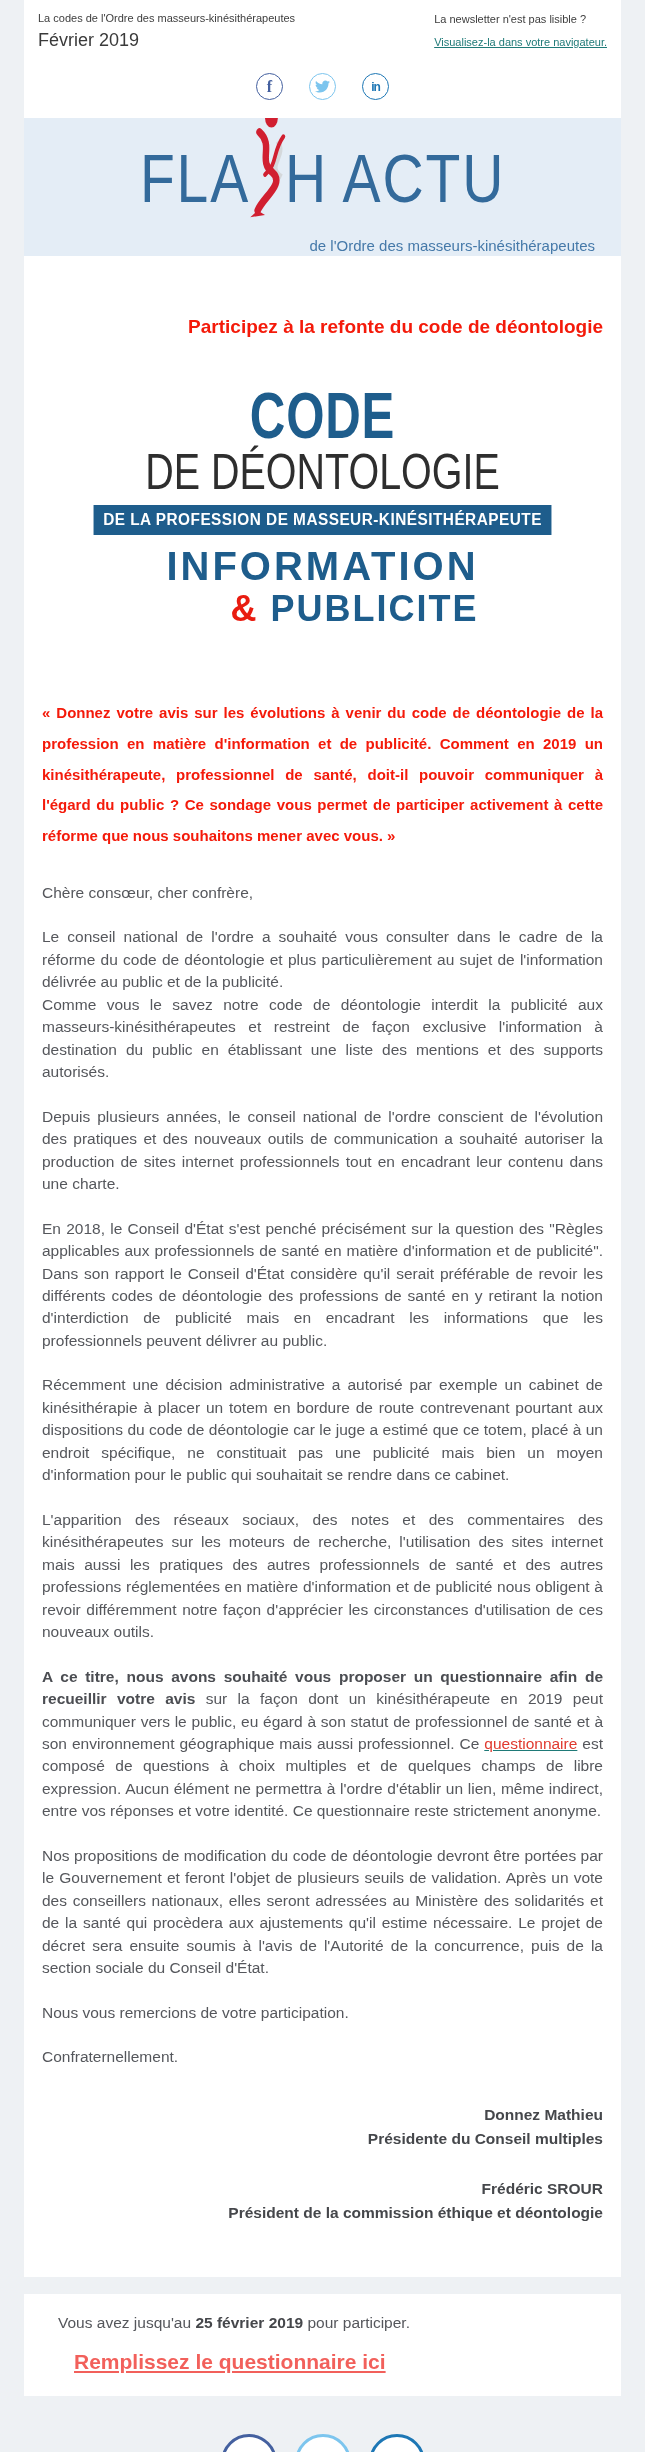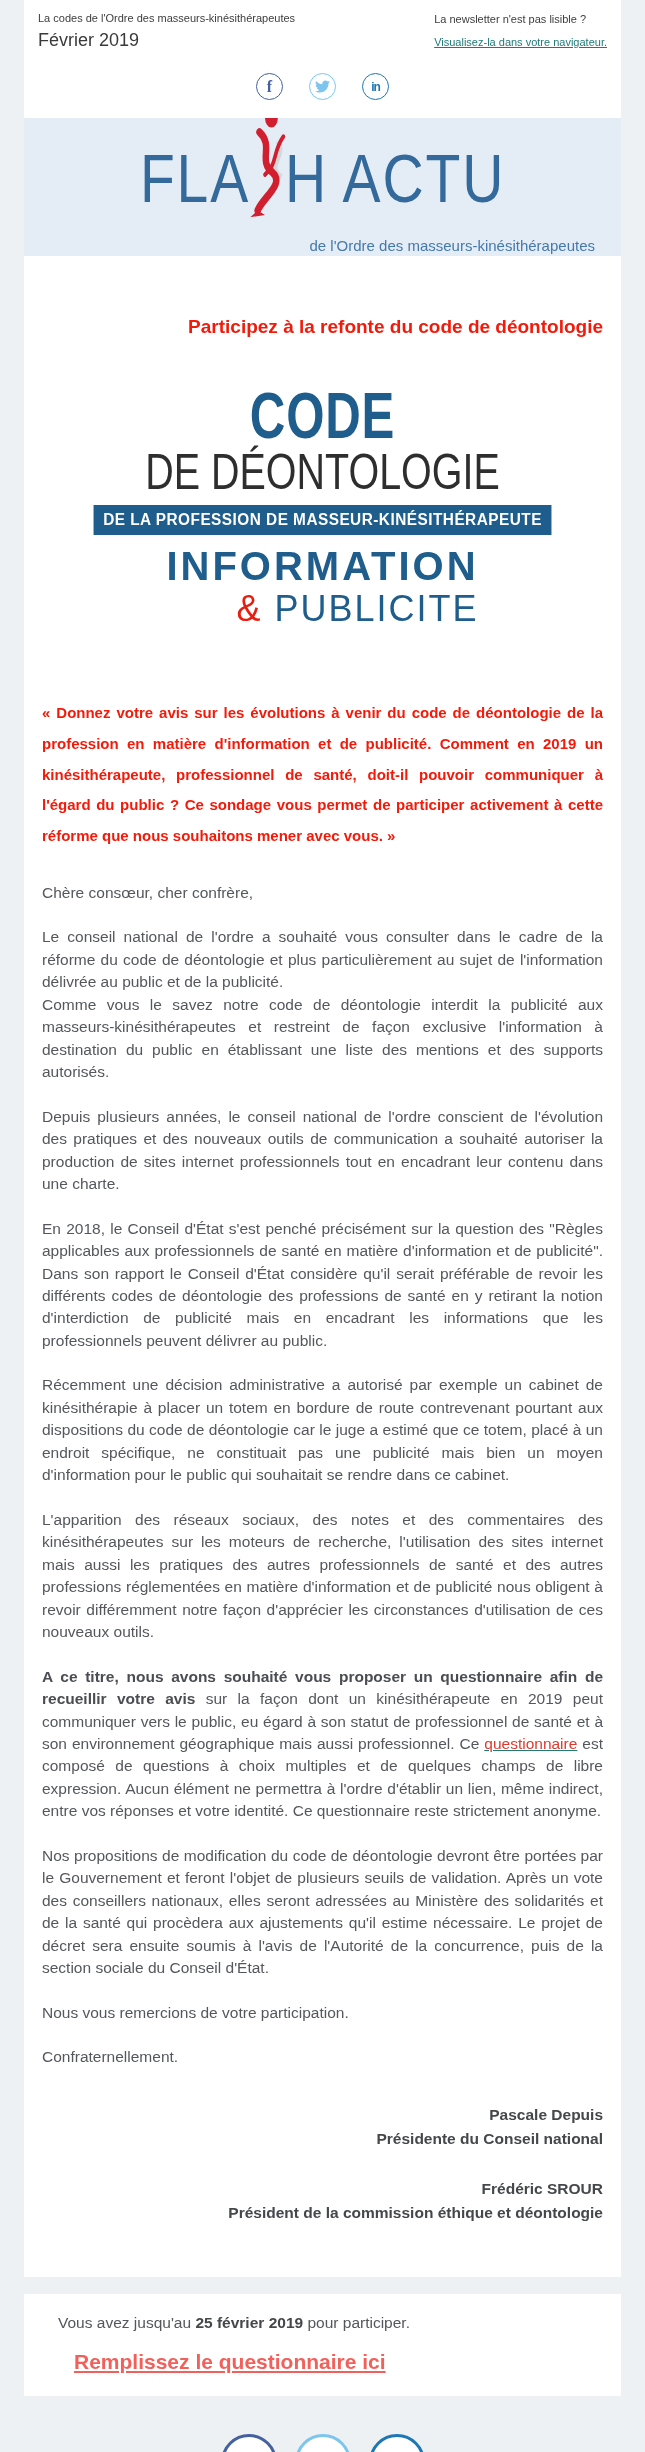--- a/index.html
+++ b/index.html
@@ -40,21 +40,21 @@
   
   .article { padding:60px 18px 26px 18px; }
   .article-title { text-align:right; color:#f41a0a; font-weight:bold; font-size:19px; margin-bottom:48px; }
 
   .code-graphic { text-align:center; margin:0 auto 70px auto; }
   .cg-line1 { color:#1e5d8c; font-weight:bold; font-size:60px; line-height:1.0; transform:scale(0.82,1.08); letter-spacing:1px; }
   .cg-line2 { color:#2e2e2e; font-weight:400; font-size:47px; line-height:1.12; transform:scale(0.84,1.05); letter-spacing:0px; }
   .cg-banner { display:inline-block; background:#1e5d8c; color:#ffffff; font-weight:bold; font-size:16px; letter-spacing:0.5px; padding:6px 10px; margin-top:6px; transform:scaleX(0.96); }
   .cg-block34 { display:inline-block; margin-top:8px; }
   .cg-line3 { color:#1e5d8c; font-weight:bold; font-size:40px; letter-spacing:3px; line-height:1.15; }
-  .cg-line4 { text-align:right; color:#1e5d8c; font-weight:normal; font-size:36px; letter-spacing:2px; line-height:1.1; }
+  .cg-line4 { text-align:right; color:#1e5d8c; font-weight:bold; font-size:36px; letter-spacing:2px; line-height:1.1; }
   .cg-line4 .amp { color:#e91c10; }
 
   .intro-quote { color:#f41a0a; font-weight:bold; font-size:15px; line-height:2.05; text-align:justify; margin-bottom:30px; }
 
   .article-body p { color:#55575c; font-size:15.5px; line-height:1.45; text-align:justify; }
   .article-body .block { margin-bottom:22px; }
   .article-body strong { color:#4b4d52; }
   .inline-link { color:#e03a2f; text-decoration:underline; text-decoration-color:#1f7a78; cursor:pointer; }
 
   .signatures { margin-top:34px; }
@@ -162,22 +162,22 @@
           <div class="block">
             <p>Nous vous remercions de votre participation.</p>
           </div>
           <div class="block">
             <p>Confraternellement.</p>
           </div>
         </div>
 
       <div class="signatures">
         <div class="signature">
-          <div>Pascale Depuis</div>
-          <div>Présidente du Conseil national</div>
+          <div>Donnez Mathieu</div>
+          <div>Présidente du Conseil multiples</div>
         </div>
         <div class="signature">
           <div>Frédéric SROUR</div>
           <div>Président de la commission éthique et déontologie</div>
         </div>
       </div>
     </div>
   </div>
 
   <div class="section-gap"></div>

